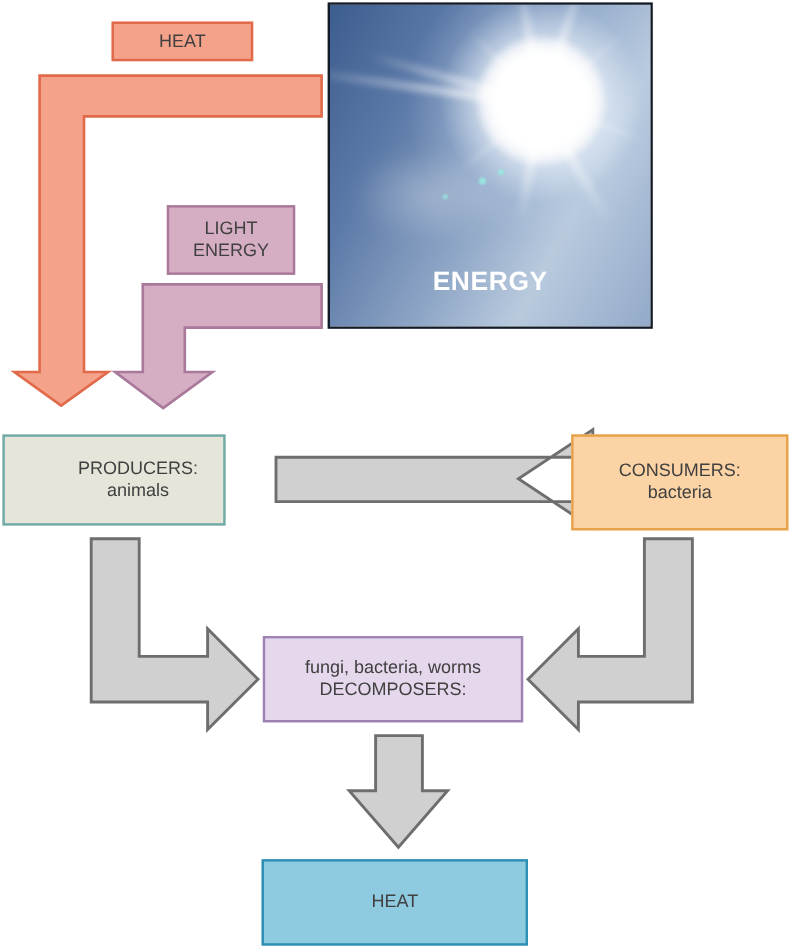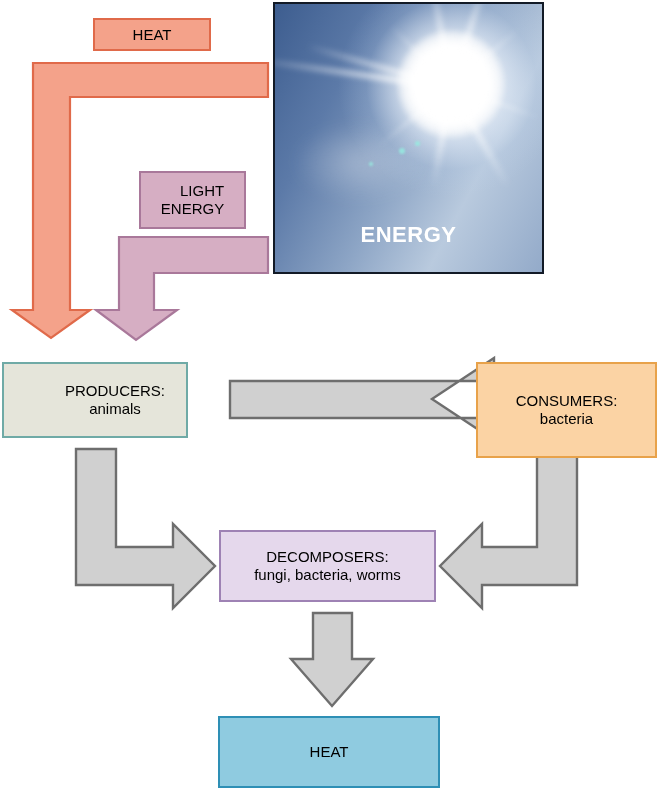--- a/index.html
+++ b/index.html
@@ -2,27 +2,27 @@
 <html><head>
 <meta charset="utf-8">
 <style>
   html,body{margin:0;padding:0;background:#ffffff;}
   body{width:660px;height:793px;position:relative;overflow:hidden;
        font-family:"Liberation Sans",sans-serif;}
   #stage{position:absolute;left:0;top:0;width:660px;height:793px;}
   svg.layer{position:absolute;left:0;top:0;width:660px;height:793px;}
 
   .lbl{position:absolute;display:flex;align-items:center;justify-content:center;
-       text-align:center;line-height:1.18;color:#000000;box-sizing:border-box;}
+       text-align:center;line-height:1.18;color:#404040;box-sizing:border-box;}
 
   
   #heat-top{left:93px;top:18px;width:118px;height:33px;
             background:#F4A28A;border:2px solid #E06A4A;font-size:15px;}
   #light-energy{left:139px;top:171px;width:107px;height:58px;
-            background:#D6AEC3;border:2px solid #A9789A;font-size:15px;text-align:right;}
+            background:#D6AEC3;border:2px solid #A9789A;font-size:15px;}
 
   
   #sun{position:absolute;left:273px;top:2px;width:271px;height:272px;
        border:2px solid #121a26;box-sizing:border-box;overflow:hidden;}
   #sun .sky{position:absolute;inset:0;
        background:
          radial-gradient(circle at 66% 30%, rgba(255,255,255,1) 0%, rgba(255,255,255,1) 11%, rgba(255,255,255,.92) 15%, rgba(232,240,250,.62) 22%, rgba(190,210,235,.18) 33%, rgba(190,210,235,0) 44%),
          linear-gradient(118deg,#3d5d8f 0%,#5c7aa8 26%,#8ea6c6 52%,#b9cade 72%,#93aac9 100%);
   }
   #sun .ray{position:absolute;left:66%;top:30%;transform-origin:0 50%;
@@ -38,21 +38,21 @@
   #sun .haze{position:absolute;left:6%;top:44%;width:52%;height:30%;
        background:radial-gradient(ellipse at center,rgba(255,255,255,.30),rgba(255,255,255,0) 70%);
        filter:blur(8px);}
   #sun .dot{position:absolute;border-radius:50%;background:rgba(150,235,225,.85);filter:blur(1px);}
   #sun-caption{position:absolute;left:0;right:0;bottom:24px;text-align:center;
        color:#fff;font-size:22px;font-weight:bold;letter-spacing:.5px;}
 
   
   #producers{left:2px;top:362px;width:186px;height:76px;
        background:#E5E5DA;border:2px solid #6FAAA6;font-size:15px;padding-left:40px;}
-  #consumers{left:476px;top:362px;width:181px;height:96px;
+  #consumers{left:476px;top:362px;width:181px;height:80px;
        background:#FBD3A4;border:2px solid #E8A24A;font-size:15px;}
   #decomposers{left:219px;top:530px;width:217px;height:72px;
        background:#E5D8EC;border:2px solid #9E82B4;font-size:15px;}
   #heat-bottom{left:218px;top:716px;width:222px;height:72px;
        background:#8FCBE0;border:2px solid #2E8FB5;font-size:15px;}
 </style>
 </head>
 <body>
 
 <div id="stage">
@@ -115,22 +115,22 @@
 
   <div class="lbl" id="consumers">
     <div>
       <div>CONSUMERS:</div>
       <div>bacteria</div>
     </div>
   </div>
 
   <div class="lbl" id="decomposers">
     <div>
+      <div>fungi, bacteria, worms</div>
       <div>DECOMPOSERS:</div>
-      <div>fungi, bacteria, worms</div>
     </div>
   </div>
 
   <div class="lbl" id="heat-bottom">
     <span>HEAT</span>
   </div>
 
 </div>
 
 </body></html>

